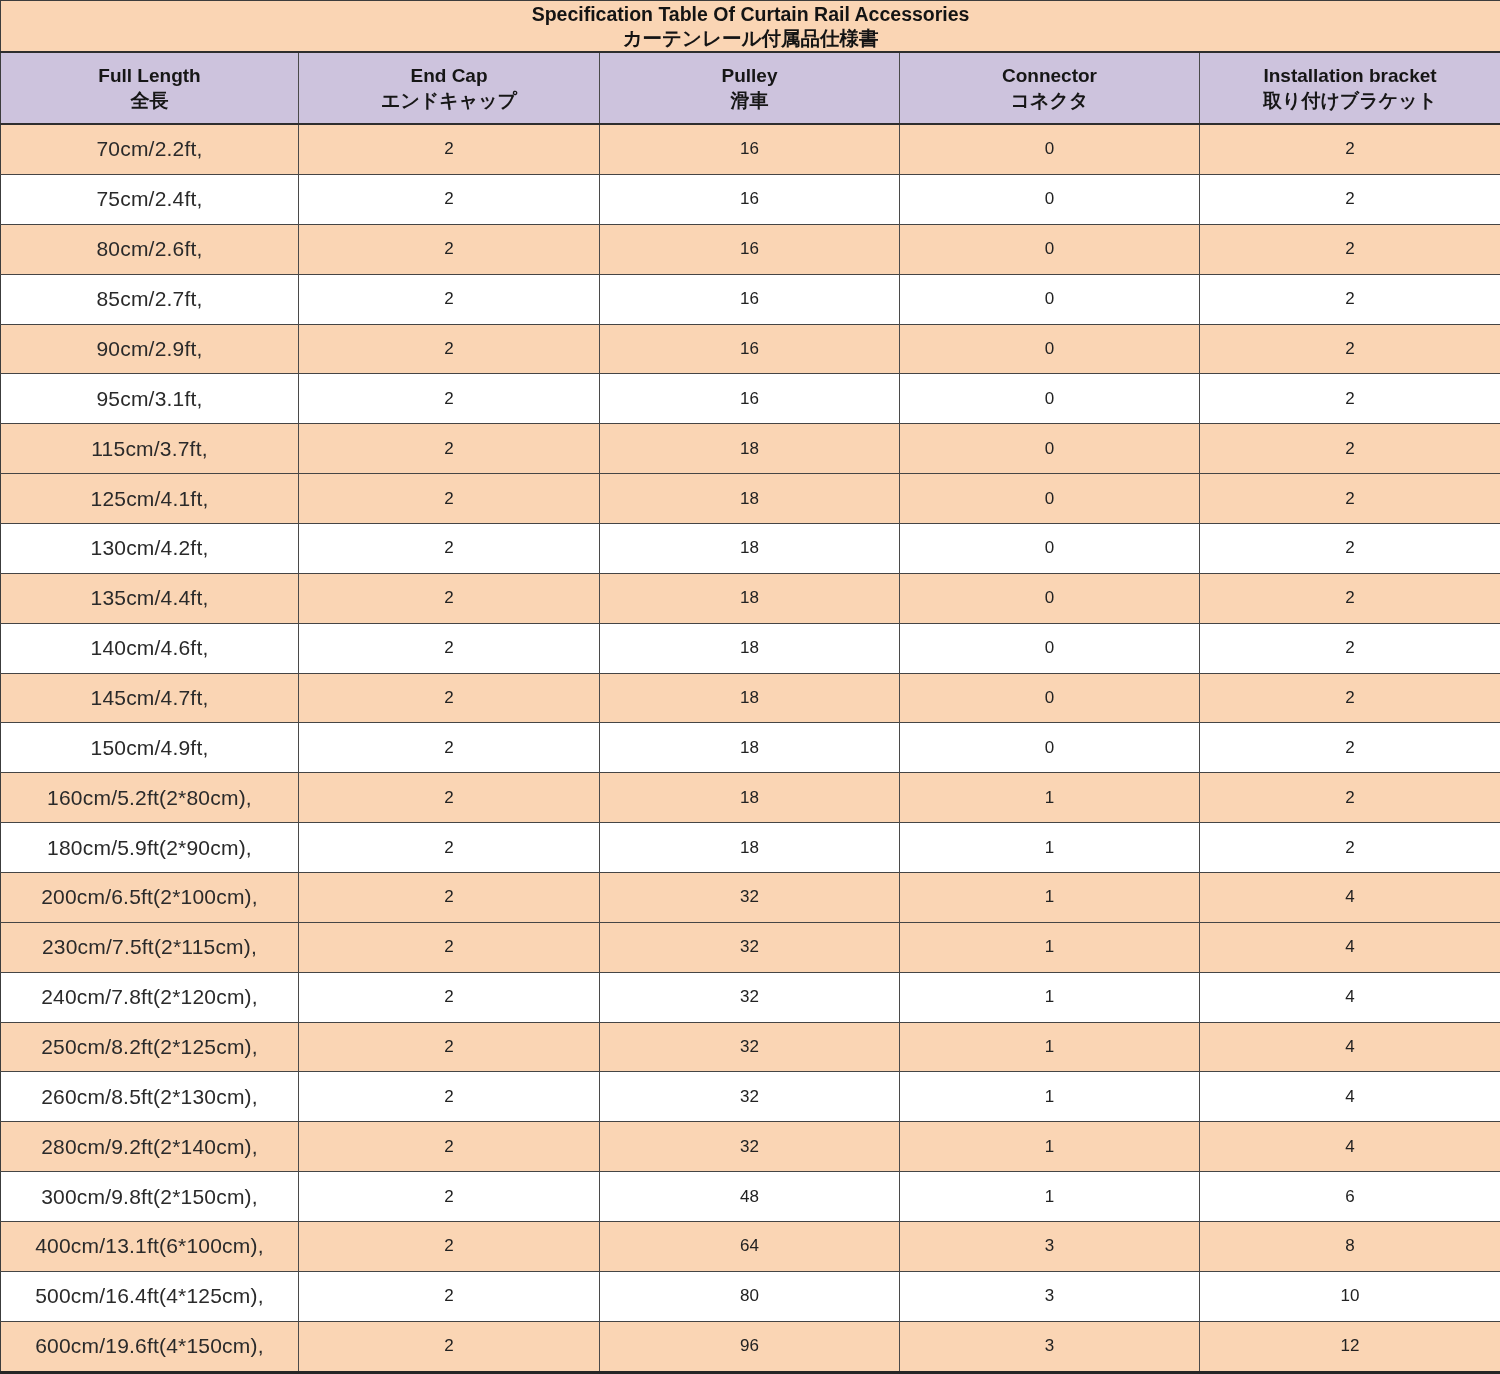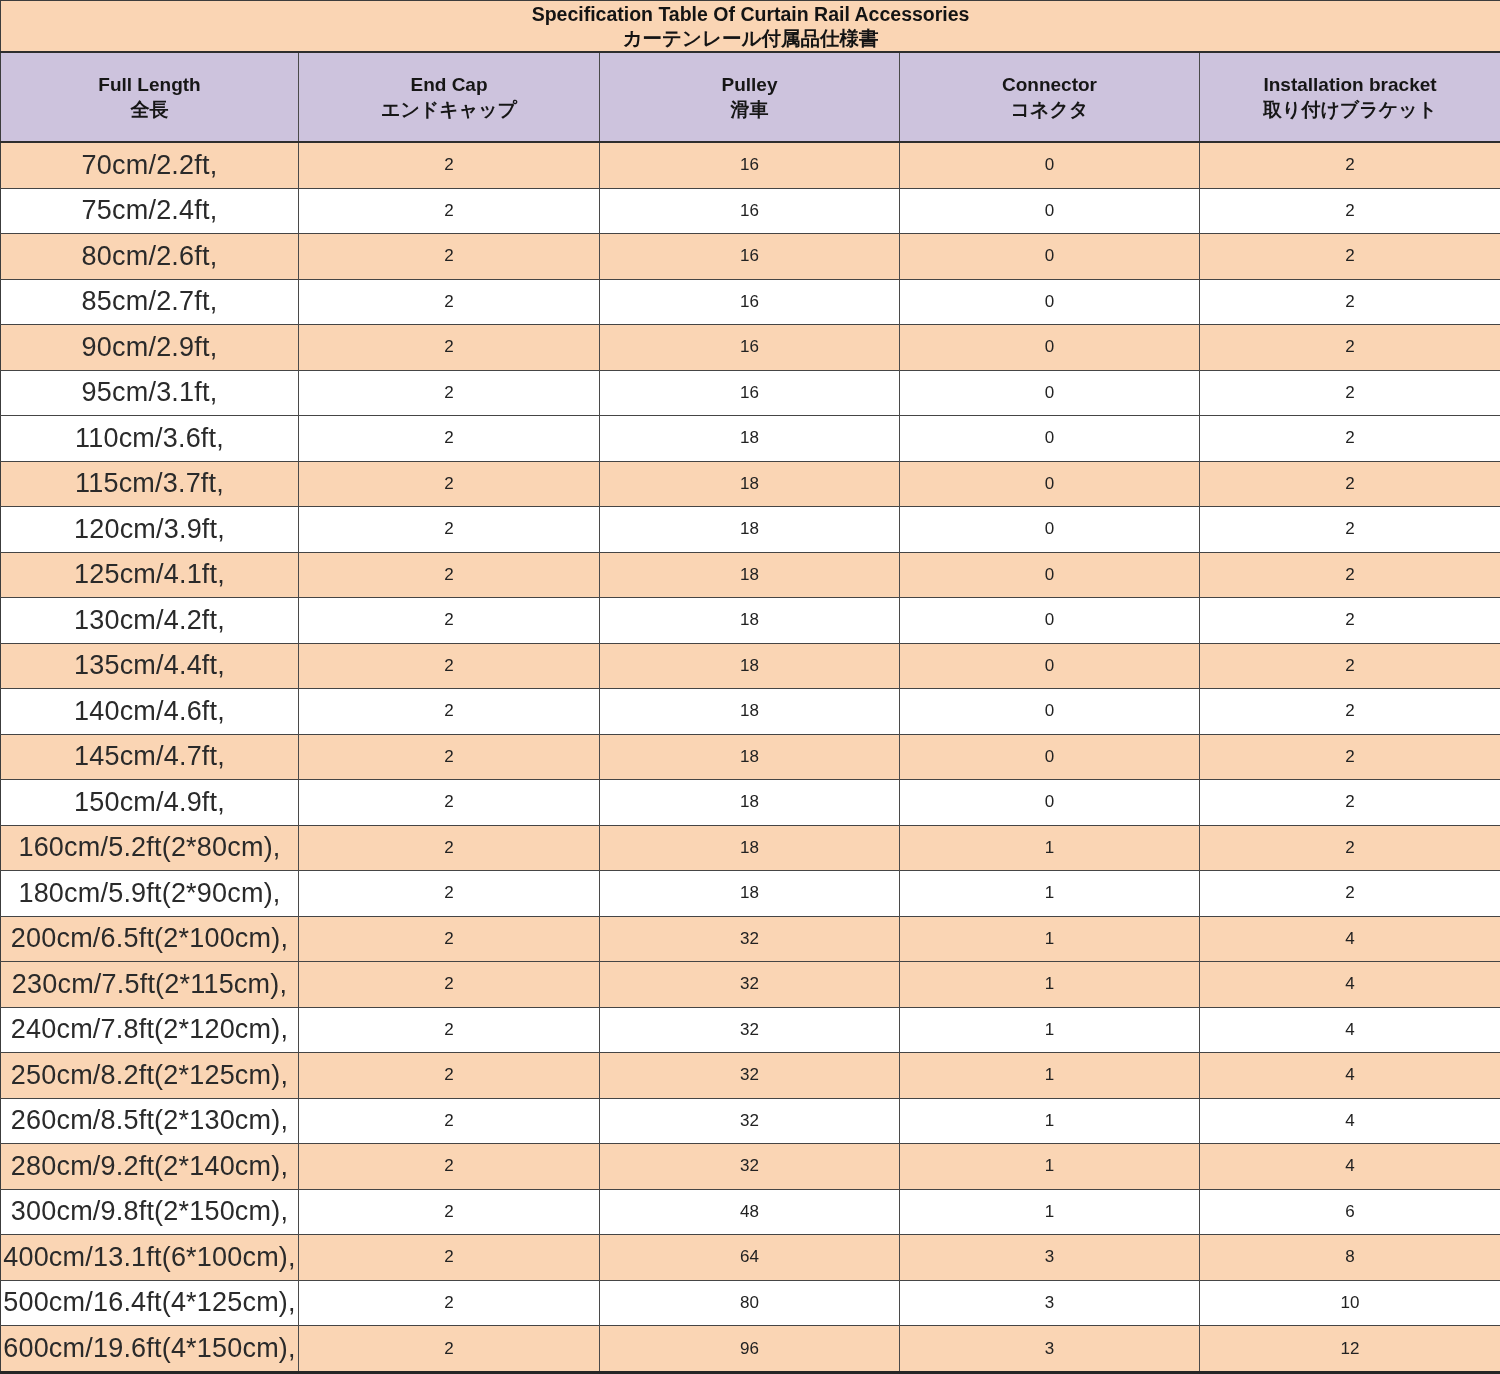--- a/index.html
+++ b/index.html
@@ -37,21 +37,21 @@
     color: #141414;
   }
   
   tr.header-row th {
     background: #cdc3dd;
     height: 56px;
     text-align: center;
     vertical-align: middle;
     border-left: 1.5px solid #4a4a4a;
     border-bottom: 2.5px solid #2e2e2e;
-    padding: 16px;
+    padding: 7px;
   }
   tr.header-row th:first-child { border-left: none; }
   .h-en, .h-ja {
     font-size: 19px;
     font-weight: bold;
     line-height: 25px;
     color: #161616;
   }
   
   tbody td {
@@ -62,21 +62,21 @@
     border-top: 1.5px solid #454545;
     padding: 0;
     font-size: 17px;
     color: #222222;
   }
   tbody td:first-child { border-left: none; }
   tbody tr:first-child td { border-top: none; }
   tbody tr.odd  td { background: #fad5b4; }
   tbody tr.even td { background: #ffffff; }
   td.len-cell {
-    font-size: 27px;
+    font-size: 21px;
     color: #2a2a2a;
     letter-spacing: 0.2px;
   }
 </style>
 </head>
 <body>
 
 <div class="page">
   <table class="spec-table">
     <colgroup>
@@ -154,36 +154,22 @@
           <td>0</td>
           <td>2</td>
         </tr>
         <tr class="even">
           <td class="len-cell">95cm/3.1ft,</td>
           <td>2</td>
           <td>16</td>
           <td>0</td>
           <td>2</td>
         </tr>
-        <tr class="even">
-          <td class="len-cell">110cm/3.6ft,</td>
-          <td>2</td>
-          <td>18</td>
-          <td>0</td>
-          <td>2</td>
-        </tr>
         <tr class="odd">
           <td class="len-cell">115cm/3.7ft,</td>
-          <td>2</td>
-          <td>18</td>
-          <td>0</td>
-          <td>2</td>
-        </tr>
-        <tr class="even">
-          <td class="len-cell">120cm/3.9ft,</td>
           <td>2</td>
           <td>18</td>
           <td>0</td>
           <td>2</td>
         </tr>
         <tr class="odd">
           <td class="len-cell">125cm/4.1ft,</td>
           <td>2</td>
           <td>18</td>
           <td>0</td>

